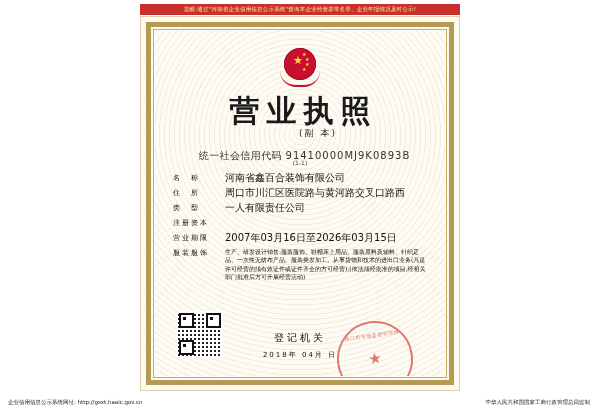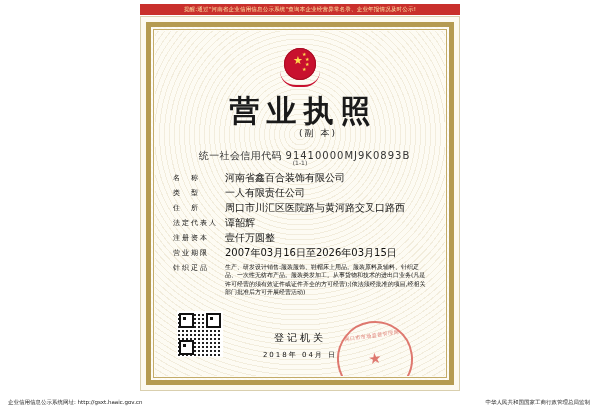--- a/index.html
+++ b/index.html
@@ -337,41 +337,36 @@
         <span class="val">91410000MJ9K0893B</span>
       </div>
       <div class="code-sub">(1-1)</div>
 
       <div class="rows">
         <div class="row">
           <div class="label">名　称</div>
           <div class="value">河南省鑫百合装饰有限公司</div>
         </div>
         <div class="row">
+          <div class="label">住　所</div>
+          <div class="value">周口市川汇区医院路与黄河路交叉口路西</div>
+        </div>
+        <div class="row">
           <div class="label">类　型</div>
           <div class="value">一人有限责任公司</div>
         </div>
         <div class="row">
-          <div class="label">住　所</div>
-          <div class="value">周口市川汇区医院路与黄河路交叉口路西</div>
-        </div>
-        <div class="row">
-          <div class="label">法定代表人</div>
-          <div class="value">谭韶辉</div>
-        </div>
-        <div class="row">
           <div class="label">注册资本</div>
-          <div class="value">壹仟万圆整</div>
         </div>
         <div class="row">
           <div class="label">营业期限</div>
           <div class="value">2007年03月16日至2026年03月15日</div>
         </div>
         <div class="row scope">
-          <div class="label">针织疋品</div>
+          <div class="label">服装服饰</div>
           <div class="value">生产、研发设计销售:服装服饰、鞋帽床上用品。服装原料及辅料、针织疋品、一次性无纺布产品。服装类发加工。从事货物和技术的进出口业务(凡是许可经营的须有效证件或证件齐全的方可经营);(依法须经批准的项目,经相关部门批准后方可开展经营活动)</div>
         </div>
       </div>
 
       <div class="qr">
         <div class="fp tl">
             <i></i>
           </div>
         <div class="fp tr">
             <i></i>

